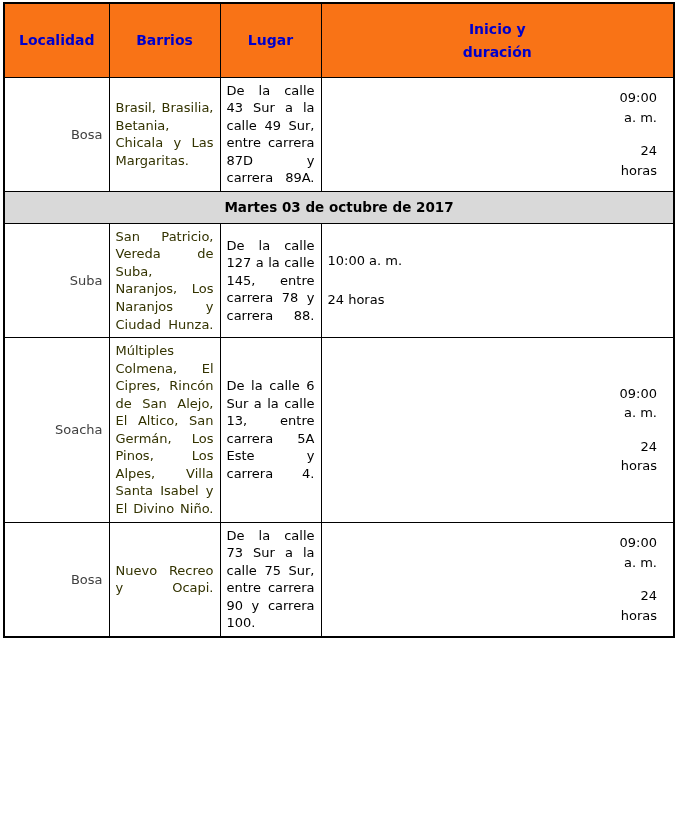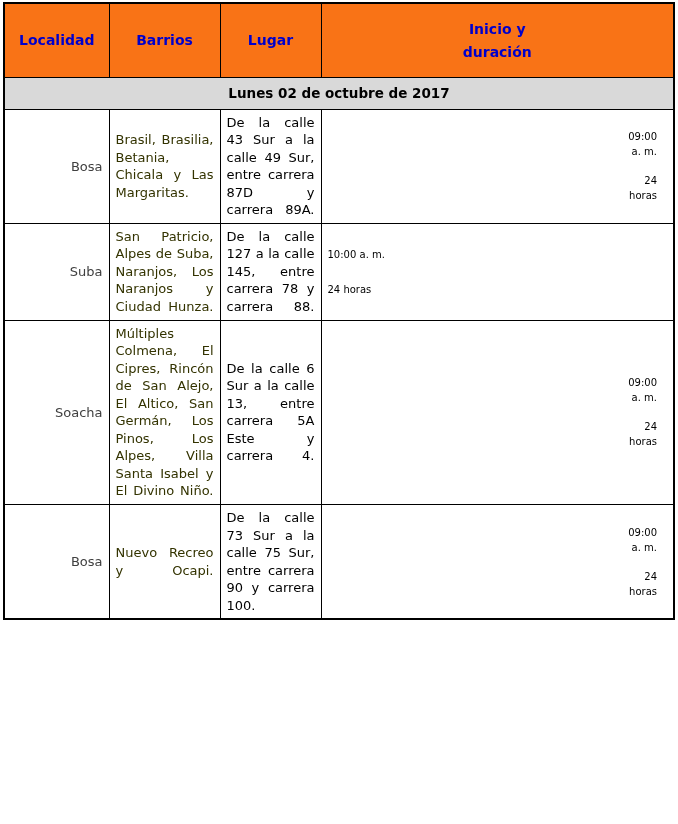--- a/index.html
+++ b/index.html
@@ -73,21 +73,21 @@
   td.lugar {
     text-align: justify;
     text-align-last: justify;
     font-size: 13px;
     line-height: 1.35;
     color: #000000;
     vertical-align: top;
     padding-top: 7px;
   }
   td.inicio {
-    font-size: 10px;
+    font-size: 13px;
     line-height: 1.5;
     color: #000000;
   }
   .inicio-right {
     text-align: right;
     padding-right: 10px;
   }
   .inicio-center {
   }
   .inicio-right .t1,
@@ -108,41 +108,41 @@
         <th class="col-barrios">Barrios</th>
         <th class="col-lugar">Lugar</th>
         <th class="col-inicio">
           <span>Inicio y</span>
           <span class="hdr-line2">duración</span>
         </th>
       </tr>
     </thead>
     <tbody>
 
-      <tr class="daterow">
-        <td colspan="4">Lunes 02 de octubre de 2017</td>
-      </tr>
       <tr>
         <td class="localidad">Bosa</td>
         <td class="barrios">Brasil, Brasilia, Betania, Chicala y Las Margaritas.</td>
         <td class="lugar">De la calle 43 Sur a la calle 49 Sur, entre carrera 87D y carrera 89A.</td>
         <td class="inicio">
           <div class="inicio-right">
             <span class="t1">09:00
 a. m.</span>
             <span class="t2">24
 horas</span>
           </div>
         </td>
       </tr>
 
+      <tr class="daterow">
+        <td colspan="4">Martes 03 de octubre de 2017</td>
+      </tr>
 
       <tr>
         <td class="localidad">Suba</td>
-        <td class="barrios">San Patricio, Alpes de Suba, Naranjos, Los Naranjos y Ciudad Hunza.</td>
+        <td class="barrios">San Patricio, Vereda de Suba, Naranjos, Los Naranjos y Ciudad Hunza.</td>
         <td class="lugar">De la calle 127 a la calle 145, entre carrera 78 y carrera 88.</td>
         <td class="inicio">
           <div class="inicio-center">
             <span class="t1">10:00 a. m.</span>
             <span class="t2">24 horas</span>
           </div>
         </td>
       </tr>
 
       <tr>

